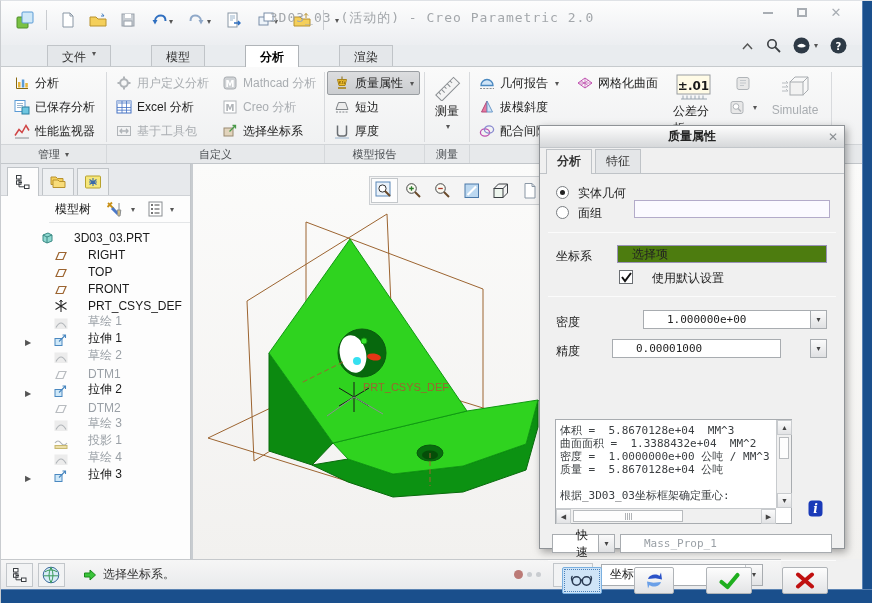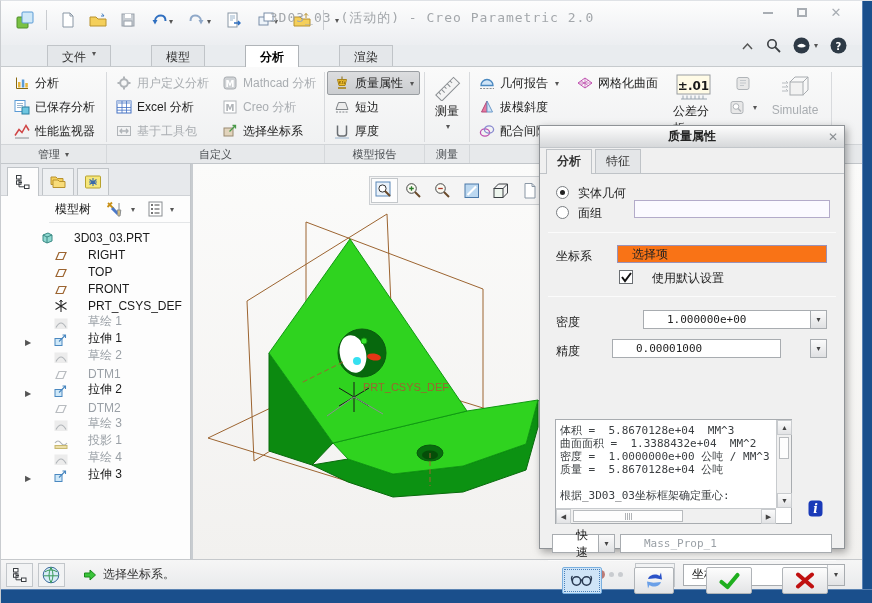--- a/index.html
+++ b/index.html
@@ -57,21 +57,21 @@
   .titem.insert { color:#111; }
   .tarrow { width:10px; font-size:8px; color:#555; text-align:center; flex:0 0 auto; margin-left:-12px; }
   .ticon { width:15px; flex:0 0 auto; display:flex; justify-content:center; }
   .splitter { width:2px; background:#c8ccd0; }
   .canvas { position:relative; flex:1; background:linear-gradient(#fbfbfa,#f2f1ef); overflow:hidden; }
   .gtoolbar { position:absolute; left:176px; top:12px; display:flex; gap:2px; background:#f4f4f4; border:1px solid #cdd0d3; padding:1px; }
   .gbtn { width:27px; height:25px; display:flex; align-items:center; justify-content:center; background:#f4f4f4; border:1px solid transparent; }
   .gbtn:nth-child(1){ border-color:#c4c8cb; background:#fdfdfd; }
 
   
-  .statusbar { position:absolute; left:0; top:558px; width:862px; height:30px; background:linear-gradient(#f6f6f6,#e9eaec); border-top:1px solid #c6c9cc; display:flex; align-items:center; }
+  .statusbar { position:absolute; left:0; top:558px; width:780px; height:30px; background:linear-gradient(#f6f6f6,#e9eaec); border-top:1px solid #c6c9cc; display:flex; align-items:center; }
   .sbtn { width:27px; height:24px; margin-left:5px; border:1px solid #c2c6ca; background:#f2f3f4; display:flex; align-items:center; justify-content:center; }
   .smsg { display:flex; align-items:center; gap:6px; margin-left:18px; font-size:12px; color:#333; }
   .sright { margin-left:auto; display:flex; align-items:center; gap:8px; margin-right:18px; }
   .dots { display:flex; align-items:center; gap:4px; margin-right:4px; }
   .dot1 { width:9px; height:9px; border-radius:50%; background:#bb7a76; }
   .dot2 { width:5px; height:5px; border-radius:50%; background:#c9ccd0; }
   .binoc { width:40px; height:24px; border:1px solid #c2c6ca; background:#f2f3f4; display:flex; align-items:center; justify-content:center; }
   .filtercombo { display:flex; align-items:center; width:162px; height:22px; background:#fff; border:1px solid #a8acb0; }
   .filtercombo .fval { flex:1; font-size:12px; color:#222; padding-left:8px; }
   .combobtn { width:17px; height:100%; background:linear-gradient(#fbfbfb,#e2e3e5); border-left:1px solid #c2c6ca; display:flex; align-items:center; justify-content:center; font-size:8px; color:#444; }
@@ -84,21 +84,21 @@
   .dtitle { flex:1; text-align:center; font-size:12px; font-weight:bold; color:#222; }
   .dclose { width:22px; text-align:center; font-size:12px; font-weight:bold; color:#8a8e92; }
   .dtabs { display:flex; align-items:flex-end; padding:4px 6px 0 6px; border-bottom:1px solid #bfc3c7; height:26px; }
   .dtab { font-size:12px; padding:3px 10px; border:1px solid #bfc3c7; border-bottom:none; background:#e4e6e8; color:#333; margin-right:3px; }
   .dtab.active { background:#f0f0f0; font-weight:bold; margin-bottom:-1px; padding-bottom:4px; }
   .dbody { position:relative; height:375px; font-size:12px; color:#222; }
   .radio { position:absolute; width:13px; height:13px; border:1px solid #7a7e82; border-radius:50%; background:#fff; }
   .radio.sel::after { content:""; position:absolute; left:3px; top:3px; width:5px; height:5px; border-radius:50%; background:#222; }
   .dlabel { position:absolute; }
   .dfield { position:absolute; background:#fff; border:1px solid #a8acb0; font-size:12px; display:flex; align-items:center; padding-left:23px; }
-  .lav { background:#f97316; border-color:#9a92b8; }
+  .lav { background:#4d7c0f; border-color:#9a92b8; }
   .lav2 { background:#fbfaff; border-color:#b3abc9; }
   .mono { font-family:"DejaVu Sans Mono","Liberation Mono",monospace; font-size:11px; }
   .ddarrow { position:absolute; width:17px; height:18px; background:linear-gradient(#fbfbfb,#e0e1e3); border:1px solid #a8acb0; display:flex; align-items:center; justify-content:center; font-size:8px; color:#444; }
   .hr { position:absolute; left:8px; right:8px; height:1px; background:#d8dadc; border-bottom:1px solid #fbfbfb; }
   .cbox { position:absolute; width:14px; height:14px; background:#fff; border:1px solid #6a6e72; display:flex; align-items:center; justify-content:center; }
   .results { position:absolute; left:15px; top:245px; width:237px; height:105px; background:#fff; border:1px solid #a8acb0; }
   .rlines { position:absolute; left:4px; top:4px; right:18px; bottom:16px; overflow:hidden; font-family:"DejaVu Sans Mono","Liberation Mono",monospace; font-size:11px; color:#3c4043; line-height:13px; white-space:pre; }
   .vscroll { position:absolute; right:0; top:0; width:15px; bottom:15px; background:#f0f0f0; border-left:1px solid #c8cbce; display:flex; flex-direction:column; }
   .hscroll { position:absolute; left:0; bottom:0; right:15px; height:15px; background:#f0f0f0; border-top:1px solid #c8cbce; display:flex; }
   .sarrow { width:15px; height:15px; display:flex; align-items:center; justify-content:center; font-size:7px; color:#444; background:linear-gradient(#fbfbfb,#e2e3e5); border:1px solid #c8cbce; flex:0 0 auto; }

